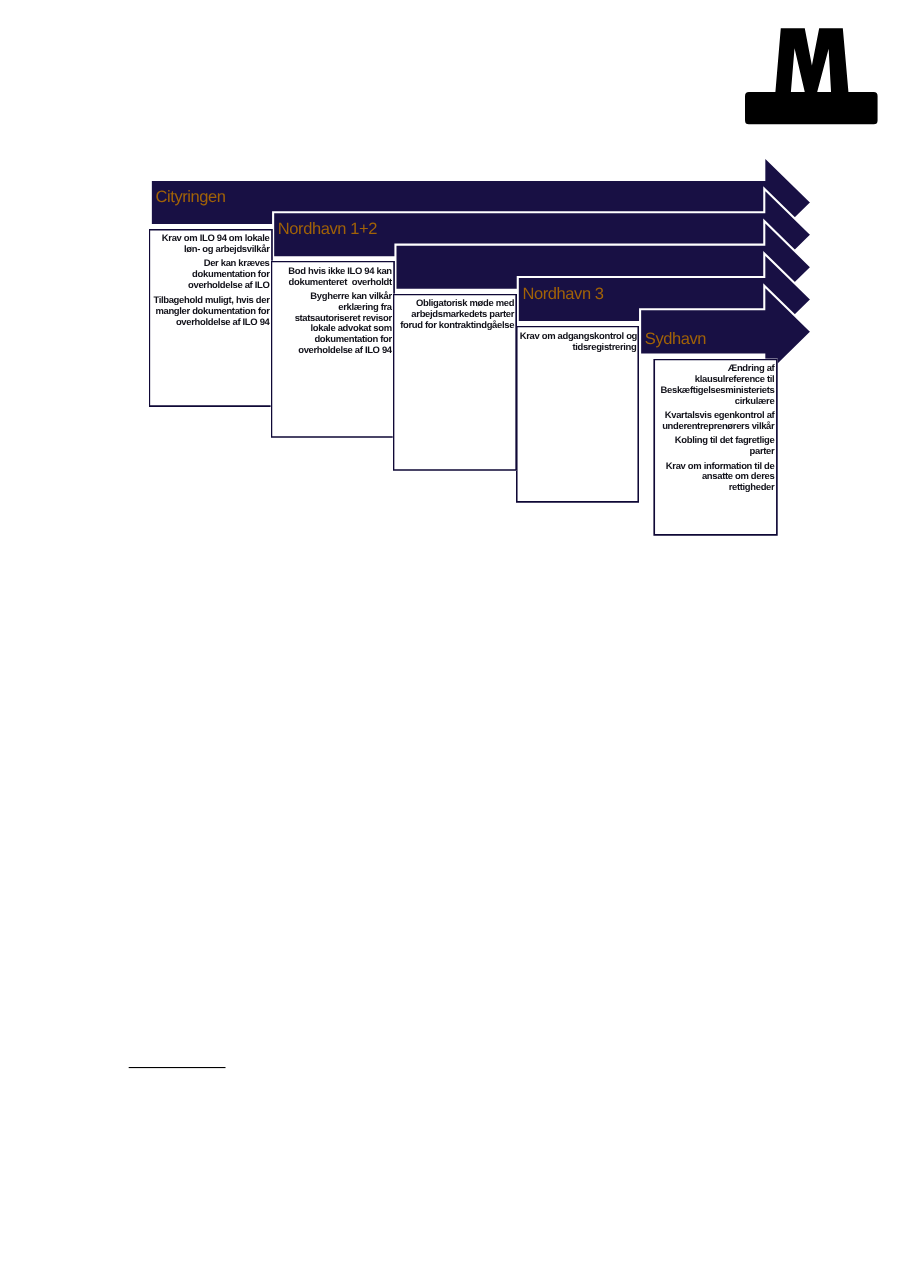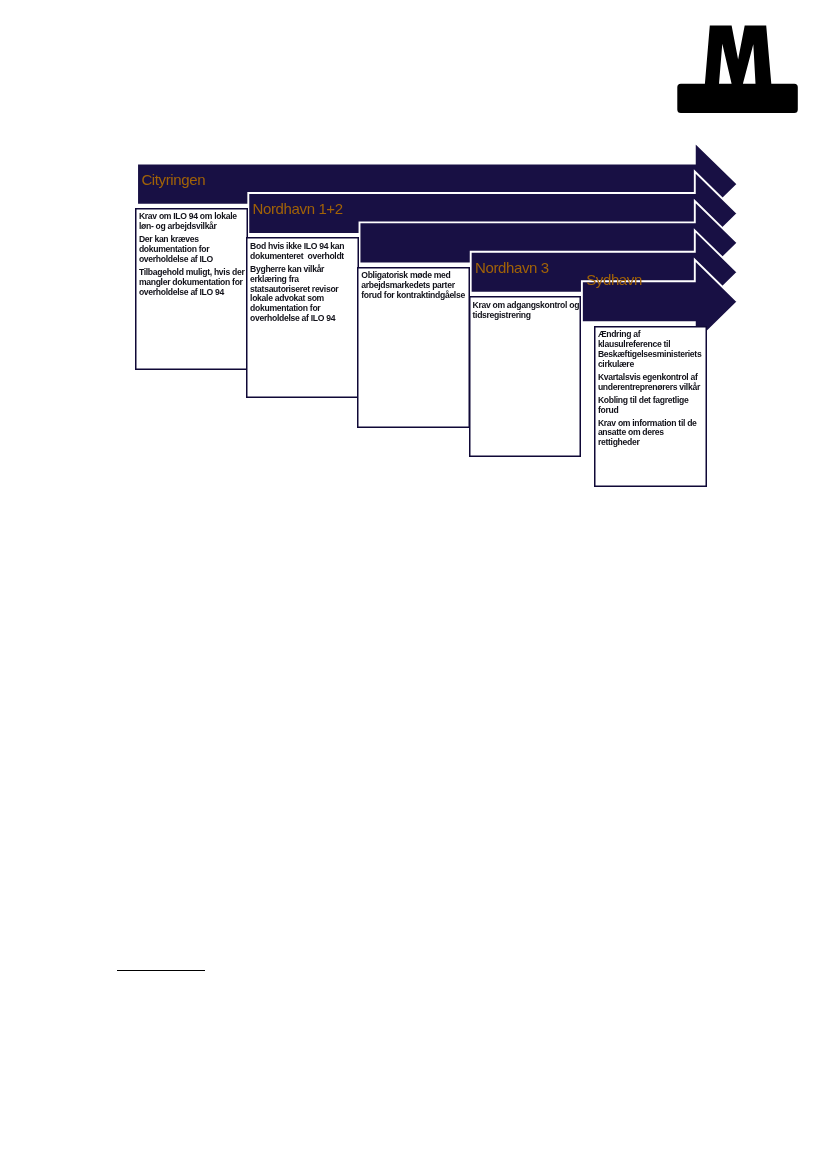--- a/index.html
+++ b/index.html
@@ -13,21 +13,21 @@
 
   .diagram{position:absolute;left:0;top:0;width:827px;height:520px;}
   .arrowsvg{position:absolute;left:0;top:0;width:827px;height:520px;overflow:visible;}
   .chev{fill:#181044;stroke:#ffffff;stroke-width:1.9;}
 
   .hlabel{position:absolute;color:#a16207;font-size:15px;line-height:19.8px;
           white-space:nowrap;letter-spacing:-0.38px;}
 
   .cbox{position:absolute;background:#ffffff;border:0;box-shadow:inset 0 0 0 1.5px #0f0836;box-sizing:border-box;
         overflow:hidden;}
-  .cbox .pad{padding:4.6px 2.5px 0 3.9px;}
+  .cbox .pad{padding:4.6px 2.5px 0 3.9px;text-align:right;}
   .cbox p{margin:0 0 3.25px 0;color:#12121a;font-size:8.6px;line-height:9.85px;
           font-weight:700;letter-spacing:-0.3px;white-space:pre;}
 
   .hr{position:absolute;left:117.30px;top:969.7px;width:87.30px;height:0;margin:0;
       border:0;border-top:0;background:#000000;height:1.4px;}
 </style>
 </head>
 <body>
 
 <div class="page">
@@ -43,21 +43,21 @@
       <path class="chev" d="M137.10,163.60 H694.80 V142.20 L737.60,184.10 L694.80,226.00 V204.60 H137.10 Z"></path>
       <path class="chev" d="M248.30,193.00 H694.80 V171.60 L737.60,213.50 L694.80,255.40 V234.00 H248.30 Z"></path>
       <path class="chev" d="M359.50,222.40 H694.80 V201.00 L737.60,242.90 L694.80,284.80 V263.40 H359.50 Z"></path>
       <path class="chev" d="M470.70,251.80 H694.80 V230.40 L737.60,272.30 L694.80,314.20 V292.80 H470.70 Z"></path>
       <path class="chev" d="M581.90,281.20 H694.80 V259.80 L737.60,301.70 L694.80,343.60 V322.20 H581.90 Z"></path>
     </svg>
 
     <div class="hlabel" style="left:141.40px;top:169.50px">Cityringen</div>
     <div class="hlabel" style="left:252.60px;top:198.90px">Nordhavn 1+2</div>
     <div class="hlabel" style="left:475.00px;top:257.70px">Nordhavn 3</div>
-    <div class="hlabel" style="left:586.20px;top:270px">Sydhavn</div>
+    <div class="hlabel" style="left:586.20px;top:299px">Sydhavn</div>
 
     <div class="cbox" style="left:135.00px;top:207.90px;width:112.50px;height:162.30px">
       <div class="pad">
         <p><span>Krav om ILO 94 om lokale</span><br><span>løn- og arbejdsvilkår</span></p>
         <p><span>Der kan kræves</span><br><span>dokumentation for</span><br><span>overholdelse af ILO</span></p>
         <p><span>Tilbagehold muligt, hvis der</span><br><span>mangler dokumentation for</span><br><span>overholdelse af ILO 94</span></p>
       </div>
     </div>
     <div class="cbox" style="left:246.20px;top:237.30px;width:112.50px;height:160.60px">
       <div class="pad">
@@ -72,20 +72,20 @@
     </div>
     <div class="cbox" style="left:357.40px;top:266.70px;width:112.50px;height:161.20px">
       <div class="pad">
         <p><span>Obligatorisk møde med</span><br><span>arbejdsmarkedets parter</span><br><span>forud for kontraktindgåelse</span></p>
       </div>
     </div>
     <div class="cbox" style="left:594px;top:325.50px;width:112.50px;height:161.00px">
       <div class="pad">
         <p><span>Ændring af</span><br><span>klausulreference til</span><br><span>Beskæftigelsesministeriets</span><br><span>cirkulære</span></p>
         <p><span>Kvartalsvis egenkontrol af</span><br><span>underentreprenørers vilkår</span></p>
-        <p><span>Kobling til det fagretlige</span><br><span>forud</span></p>
+        <p><span>Kobling til det fagretlige</span><br><span>parter</span></p>
         <p><span>Krav om information til de</span><br><span>ansatte om deres</span><br><span>rettigheder</span></p>
       </div>
     </div>
   </div>
 
   <hr class="hr">
 </div>
 
 </body></html>

